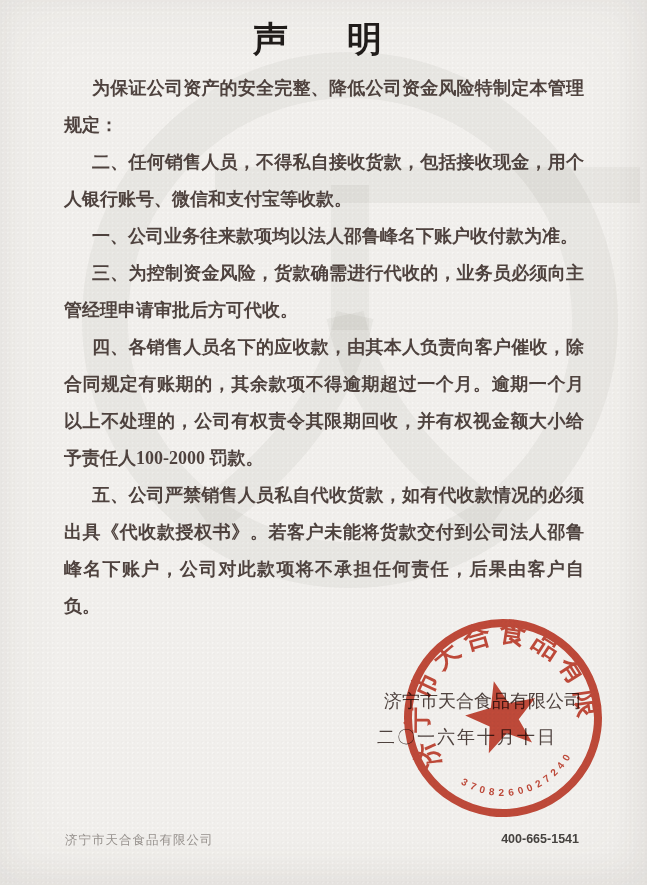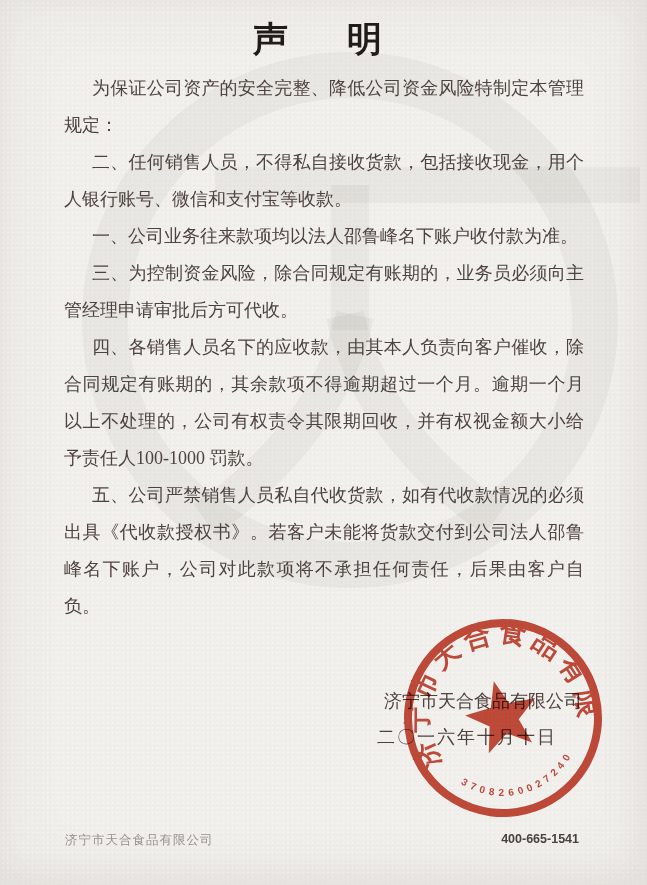--- a/index.html
+++ b/index.html
@@ -21,21 +21,21 @@
     position:absolute;top:16px;left:0;width:100%;
     text-align:center;
     font-size:35px;font-weight:bold;color:#201c1a;
     letter-spacing:12px;
   }
   .doc-body{
     position:absolute;top:70px;left:64px;width:520px;
     font-size:18px;line-height:37px;color:#4e423e;
     text-align:justify;
   }
-  .doc-body p{margin:0;text-indent:28px;}
+  .doc-body p{margin:0;text-indent:28px;font-weight:bold;}
   .notice{margin-top:42px !important;text-indent:50px !important;}
   .signature{
     position:absolute;top:690px;left:300px;width:282px;
     text-align:right;color:#4e423e;font-size:18px;line-height:22px;
   }
   .signature .sig-date{margin-top:14px;padding-right:25px;letter-spacing:2px;}
   .seal{
     position:absolute;left:399px;top:614px;width:208px;height:208px;
     transform:rotate(-14deg);
     opacity:0.9;
@@ -68,22 +68,22 @@
       </g>
     </svg>
   </div>
 
   <div class="doc-title">声　明</div>
 
   <div class="doc-body">
     <p>为保证公司资产的安全完整、降低公司资金风险特制定本管理规定：</p>
     <p>二、任何销售人员，不得私自接收货款，包括接收现金，用个人银行账号、微信和支付宝等收款。</p>
     <p>一、公司业务往来款项均以法人邵鲁峰名下账户收付款为准。</p>
-    <p>三、为控制资金风险，除合同规定有账期的，业务员必须向主管经理申请审批后方可代收。</p>
-    <p>四、各销售人员名下的应收款，由其本人负责向客户催收，除合同规定有账期的，其余款项不得逾期超过一个月。逾期一个月以上不处理的，公司有权责令其限期回收，并有权视金额大小给予责任人100-1000 罚款。</p>
+    <p>三、为控制资金风险，货款确需进行代收的，业务员必须向主管经理申请审批后方可代收。</p>
+    <p>四、各销售人员名下的应收款，由其本人负责向客户催收，除合同规定有账期的，其余款项不得逾期超过一个月。逾期一个月以上不处理的，公司有权责令其限期回收，并有权视金额大小给予责任人100-2000 罚款。</p>
     <p>五、公司严禁销售人员私自代收货款，如有代收款情况的必须出具《代收款授权书》。若客户未能将货款交付到公司法人邵鲁峰名下账户，公司对此款项将不承担任何责任，后果由客户自负。</p>
   </div>
 
   <div class="signature">
     <div class="sig-company">济宁市天合食品有限公司</div>
     <div class="sig-date">二〇一六年十月十日</div>
   </div>
 
   <svg class="seal" viewBox="0 0 208 208">
     <defs>

